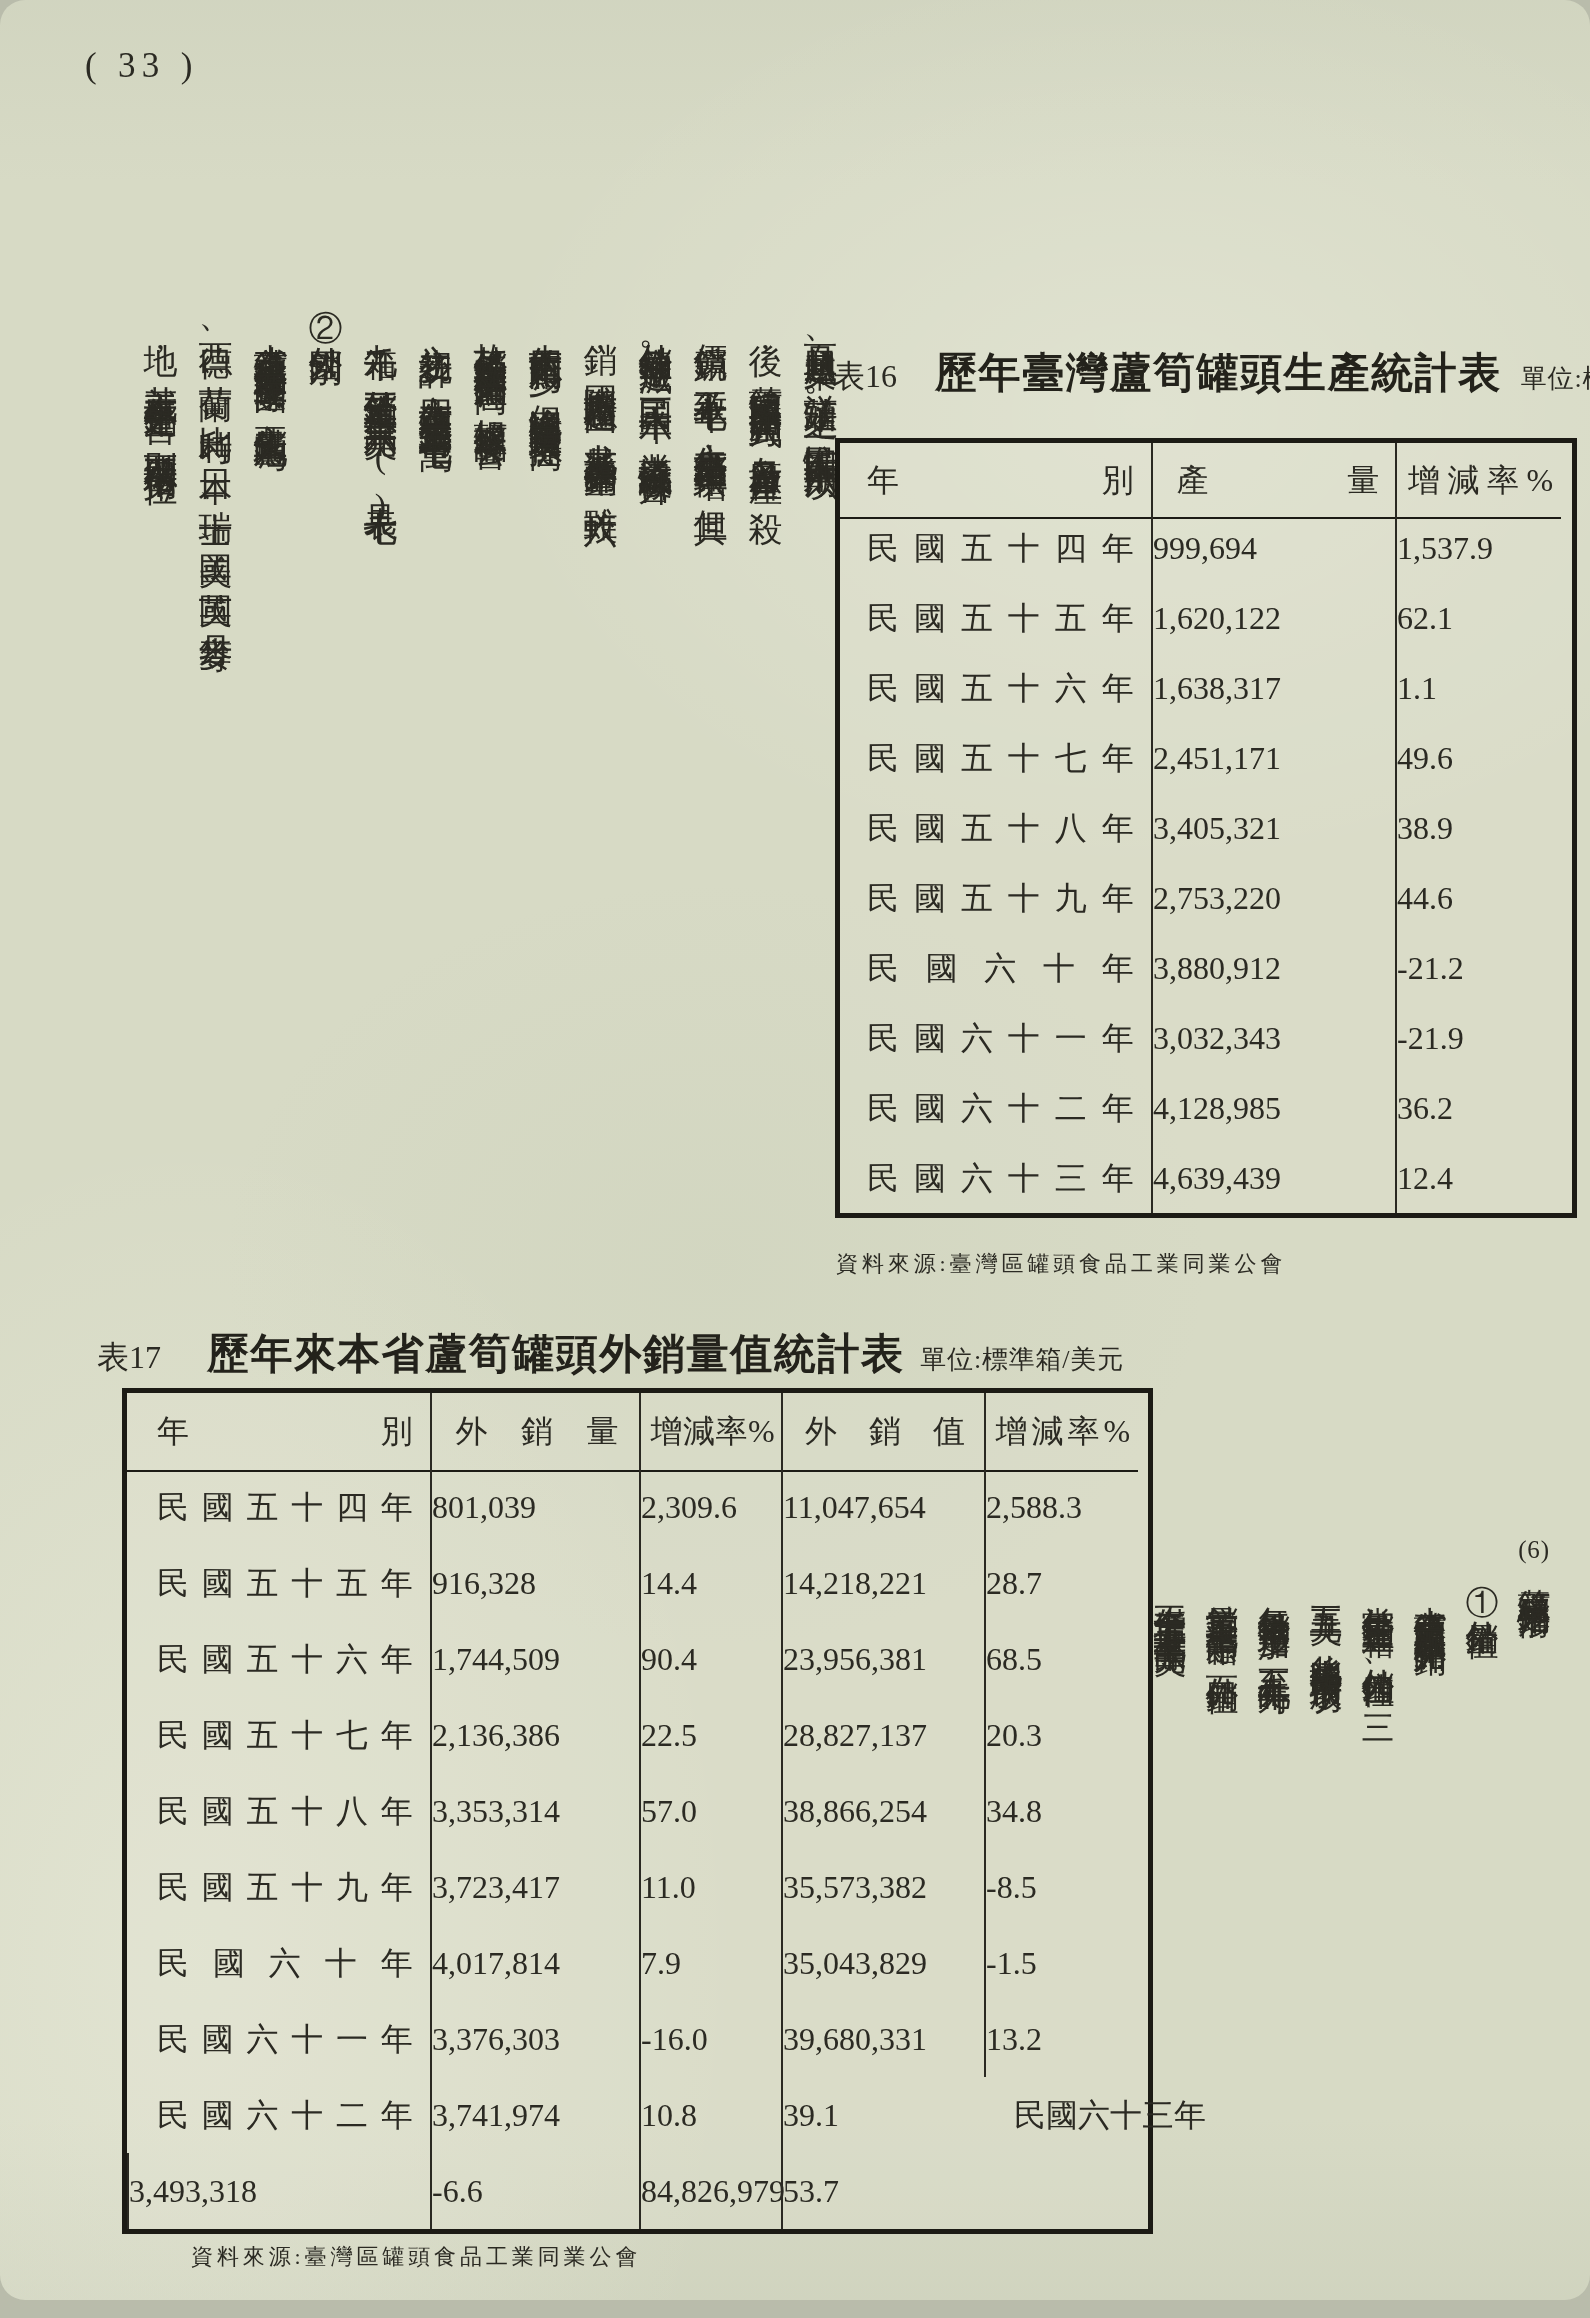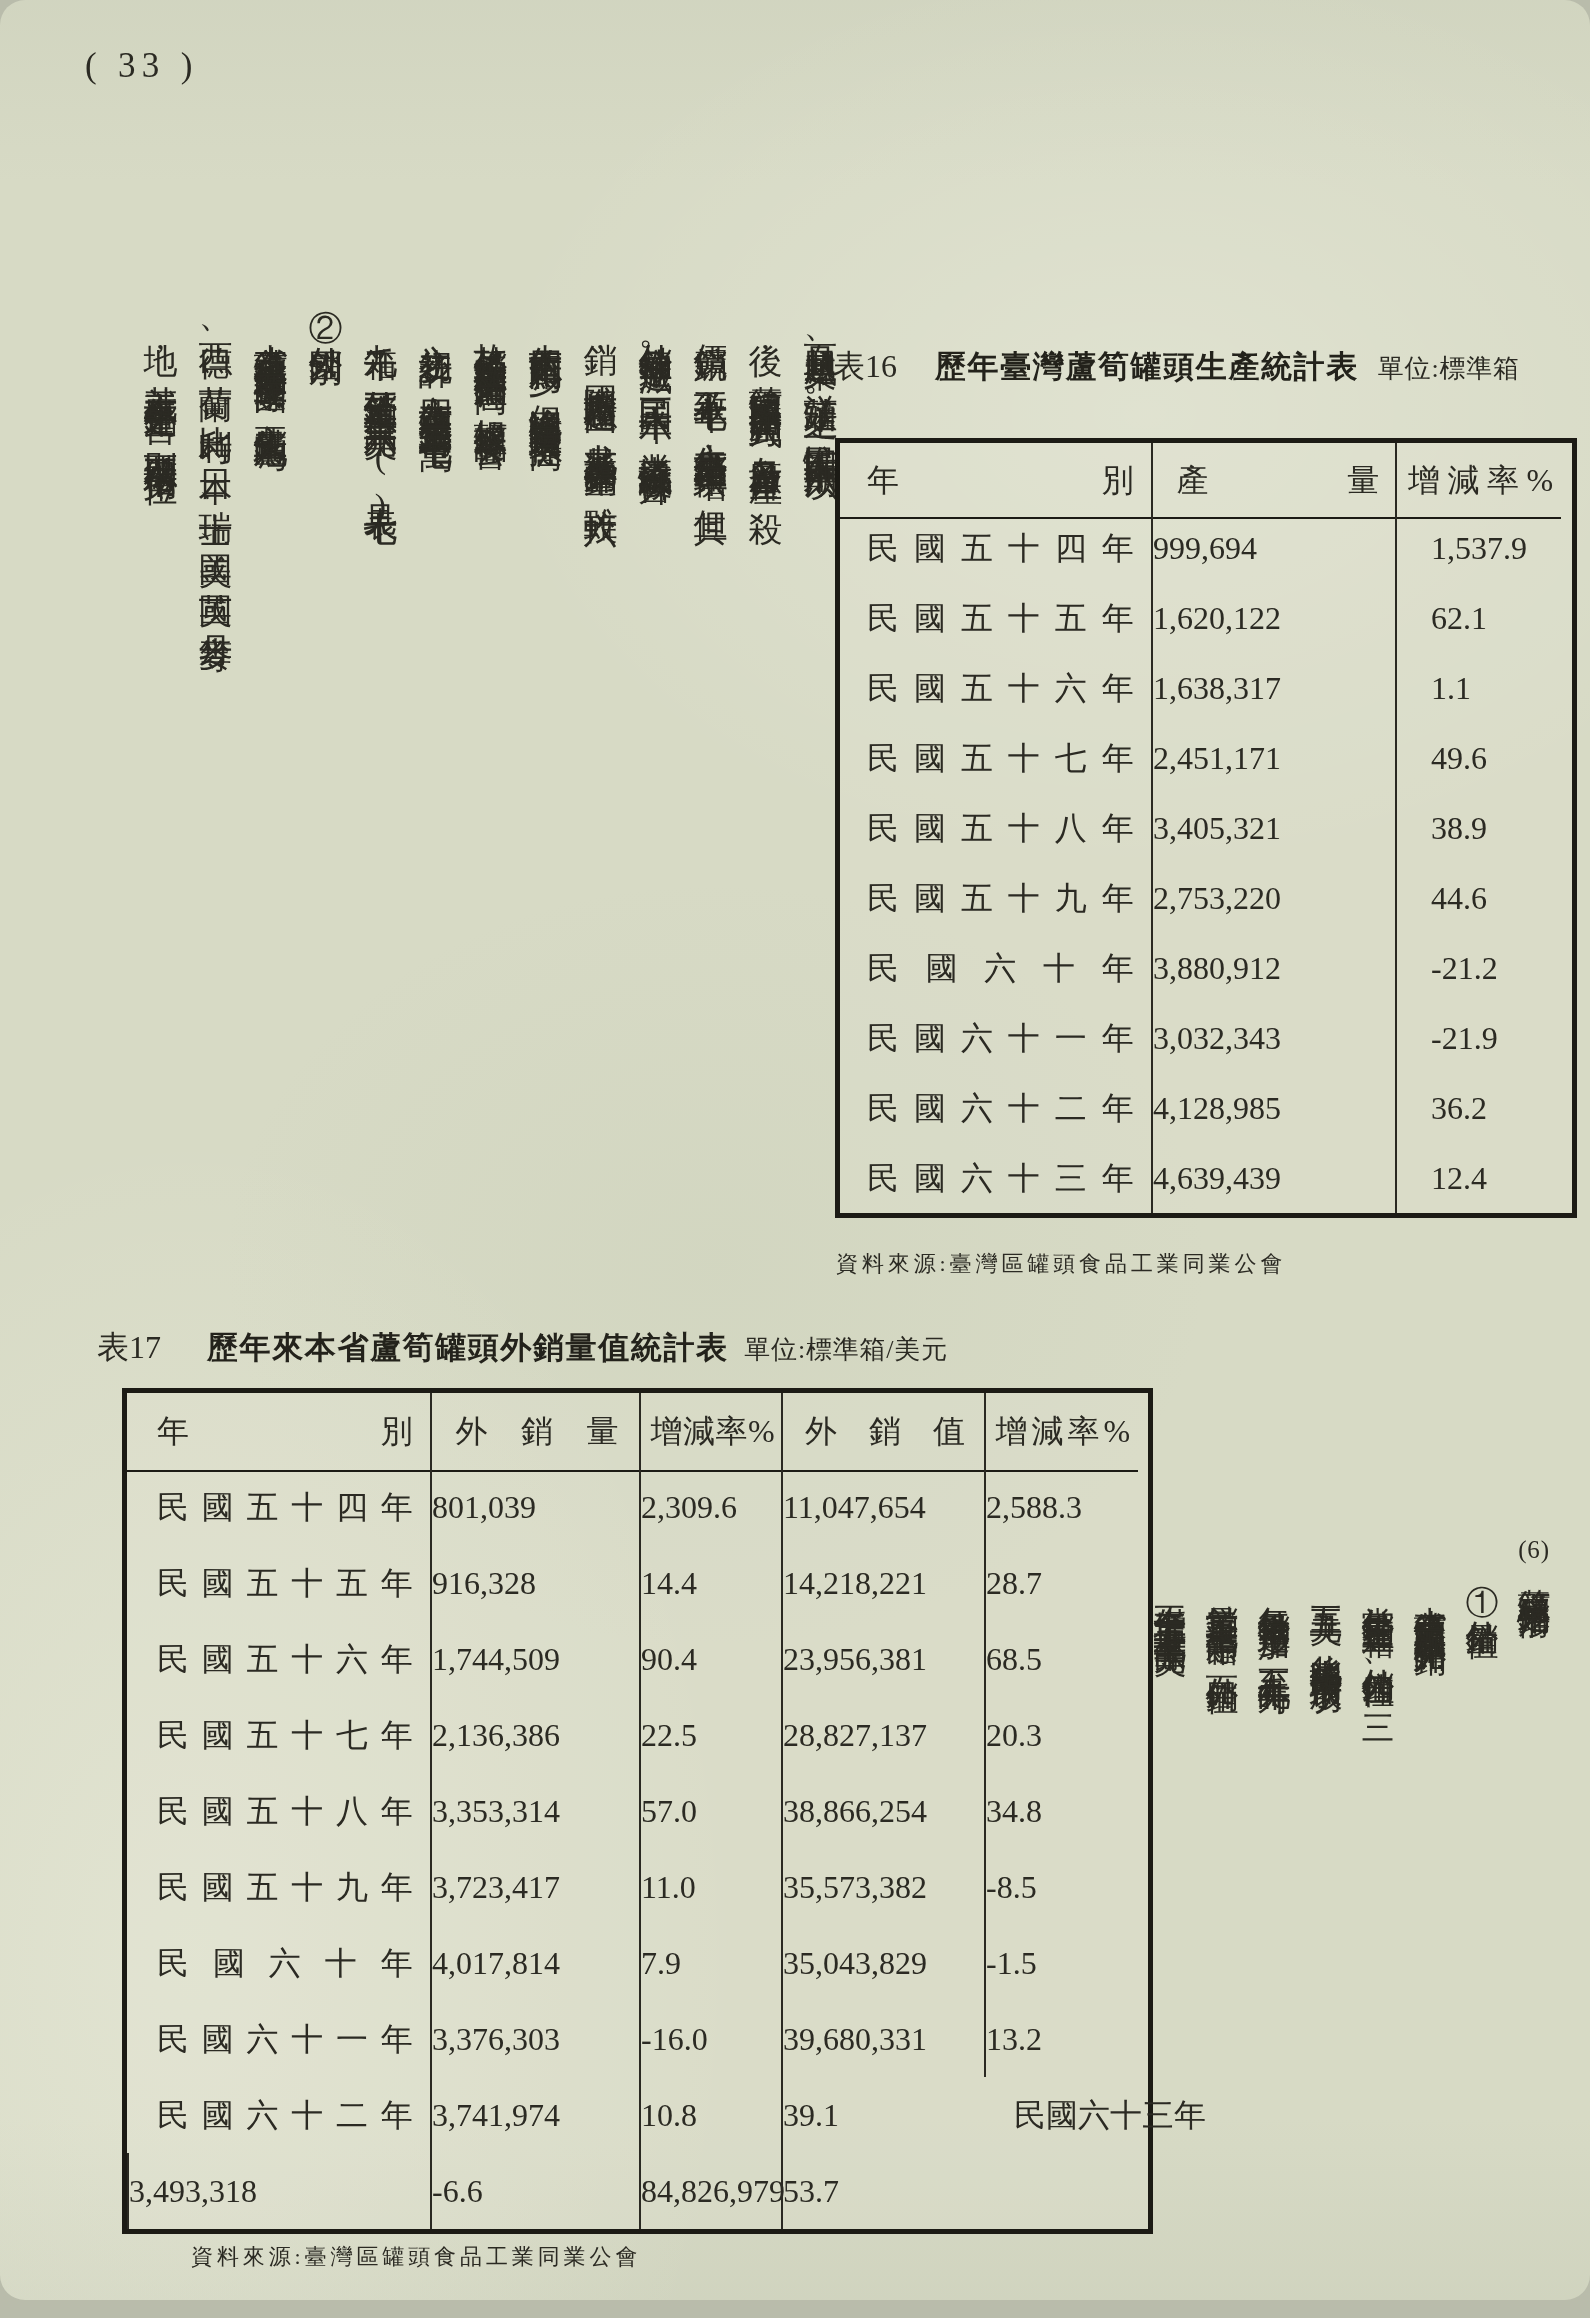--- a/index.html
+++ b/index.html
@@ -24,42 +24,42 @@
   .vblock.left .vcol{margin-top:34px;}
   .vblock.left .vcol.raised{margin-top:0;}
   .vblock.rightb{left:1143px;top:1537px;width:417px;height:787px;}
   .vblock.rightb .vcol{font-size:33px;line-height:52px;margin-top:43px;}
   .vblock.rightb .vcol.first{margin-top:0;}
   .vblock.rightb .vcol.second{margin-top:22px;}
   .hnum{writing-mode:horizontal-tb;display:inline-block;font-size:25px;letter-spacing:0.8px;line-height:1;}
   
   .t-titlerow{position:absolute;display:flex;align-items:baseline;white-space:nowrap;}
   .t-label{font-size:32px;}
-  .t-title{font-family:"Liberation Sans","DejaVu Sans",sans-serif;font-weight:700;font-size:31px;letter-spacing:1.6px;margin:0;color:#23221b;}
+  .t-title{font-family:"Liberation Sans","DejaVu Sans",sans-serif;font-weight:700;font-size:42px;letter-spacing:1.6px;margin:0;color:#23221b;}
   .t-unit{font-size:26px;letter-spacing:0.8px;}
   .tr16{left:833px;top:345px;}
   .tr16 .t-title{margin-left:38px;}
   .tr16 .t-unit{margin-left:19px;}
   .tr17{left:97px;top:1326px;}
   .tr17 .t-title{margin-left:46px;}
   .tr17 .t-unit{margin-left:15.7px;text-align:right;}
   
   .grid{position:absolute;border:5.5px solid #1c1b15;background:rgba(226,229,213,0.25);display:grid;}
   .grid .cell{box-sizing:border-box;font-size:32px;overflow:visible;white-space:nowrap;}
   .grid .th{border-bottom:2.4px solid #1c1b15;}
   .grid .cl{border-left:2.4px solid #2a2922;}
   .year{text-align:justify;text-align-last:justify;}
   .num{font-variant-numeric:tabular-nums;}
   
   #t16{left:835px;top:438px;width:732px;grid-template-columns:311px 244px 166px;grid-auto-rows:70px;}
   #t16 .cell{line-height:70px;}
   #t16 .th{line-height:74px;height:76px;}
   #t16 .year{padding:0 17.3px 0 27px;}
   #t16 .qty{padding-right:12.6px;}
-  #t16 .rate{padding-right:9.4px;padding-left:34px;}
+  #t16 .rate{padding-right:9.4px;}
   #t16 .h-year{padding:0 17.3px 0 27px;}
   #t16 .h-qty{padding:0 15.7px 0 23.6px;text-align:justify;text-align-last:justify;}
   #t16 .h-rate{padding:0 7.9px 0 11px;text-align:justify;text-align-last:justify;}
   
   #t17{left:122px;top:1388px;width:1021px;grid-template-columns:303px 209px 142px 203px 154px;grid-auto-rows:76px;}
   #t17 .cell{line-height:76px;}
   #t17 .th{line-height:76px;height:79px;}
   #t17 .year{padding:0 17.3px 0 30px;}
   #t17 .qty{padding-right:17.3px;}
   #t17 .qrate{padding-right:14px;}

